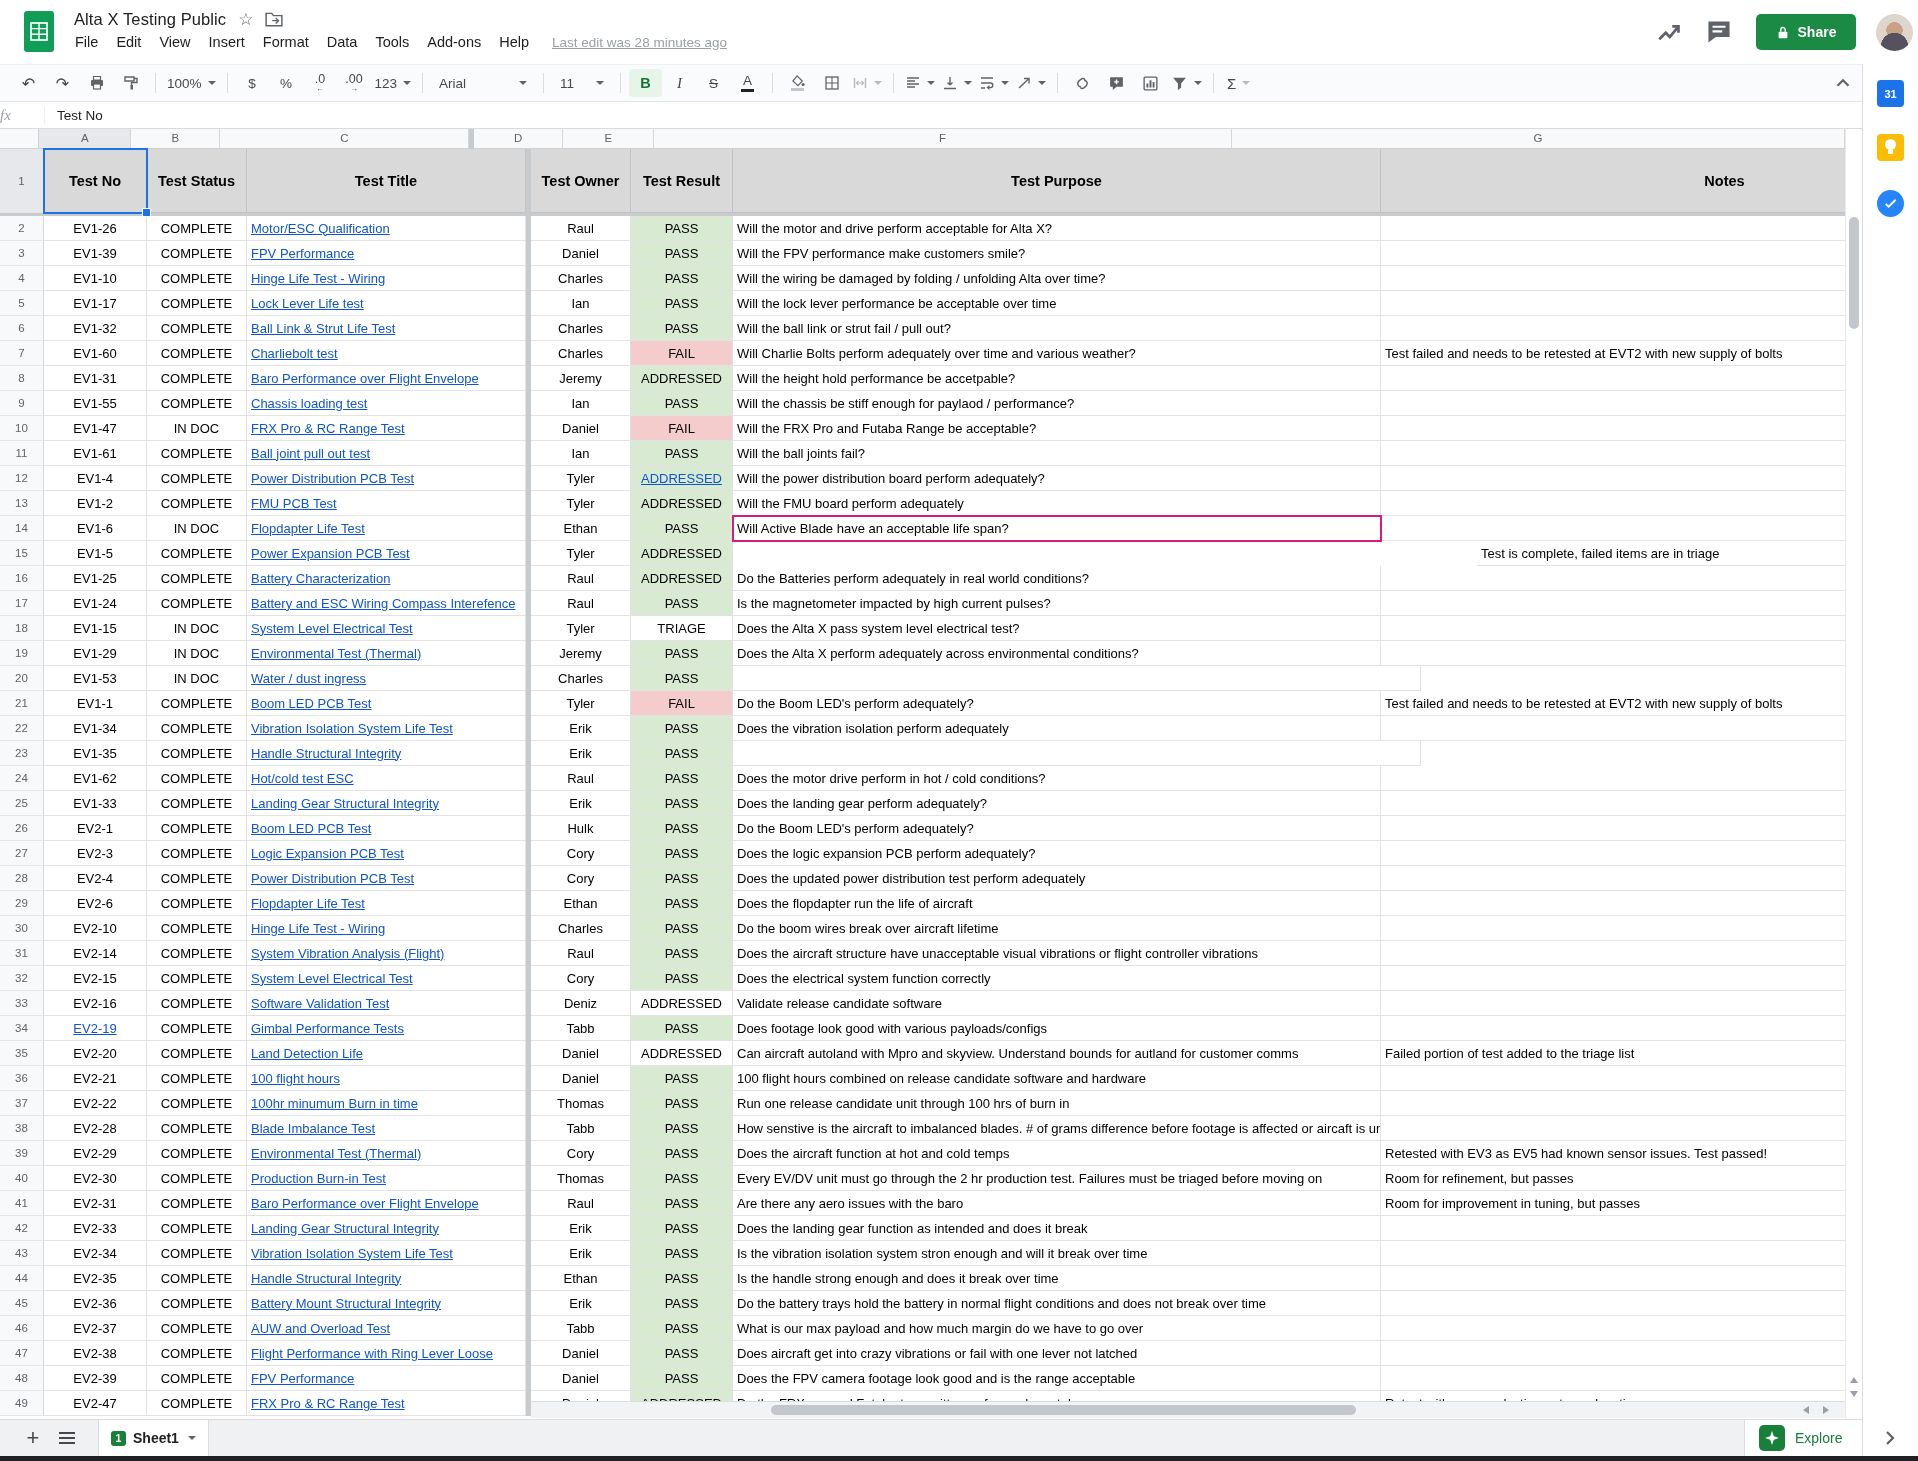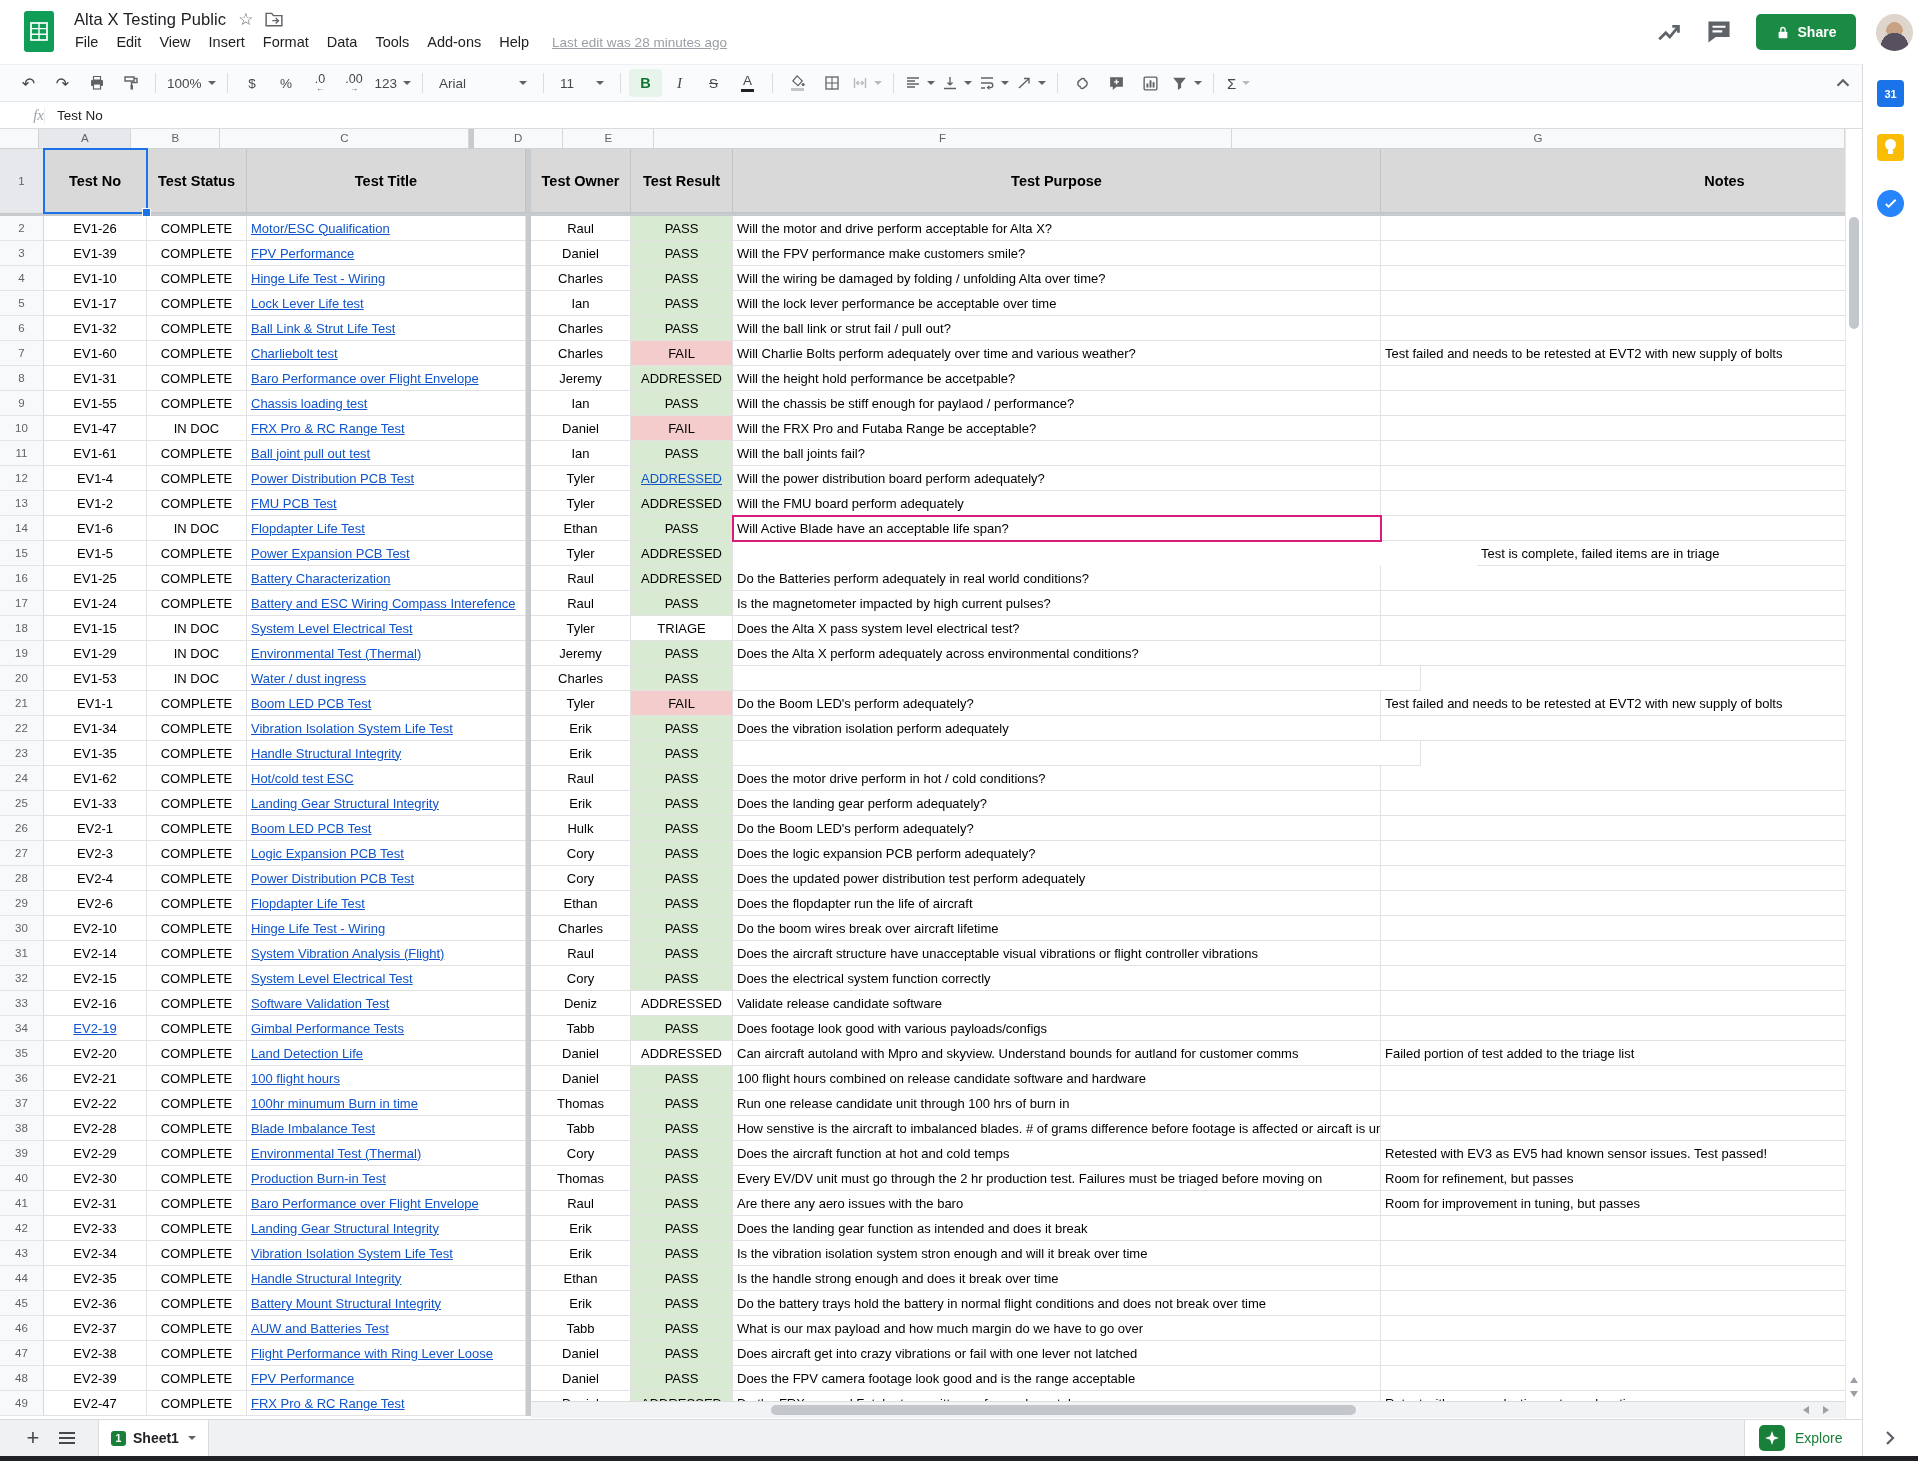--- a/index.html
+++ b/index.html
@@ -47,21 +47,21 @@
   .fill-wrap .bar{width:13px;height:3.5px;background:#c2c6ca;margin-top:1px;}
   .numfmt{display:flex;flex-direction:column;align-items:center;line-height:1;font-size:12.5px;}
   .numfmt .arr{font-size:8px;color:#45494d;margin-top:-1px;}
   #font-btn{width:88px;justify-content:space-between;padding:0 8px;}
   #size-btn{width:44px;justify-content:space-between;padding:0 8px;}
   #collapse-btn{position:absolute;left:1832px;top:72px;width:22px;height:22px;}
 
   
   #fxbar{position:absolute;left:0;top:102px;width:1862px;height:27px;background:#fff;
     border-bottom:1px solid #d9dbdd;display:flex;align-items:center;box-sizing:border-box;}
-  #fx-label{width:44px;text-align:right;font-style:italic;color:#9aa0a6;
+  #fx-label{width:44px;text-align:left;font-style:italic;color:#9aa0a6;
     font-family:"Liberation Serif",serif;font-size:15px;}
   #fx-sep{width:1px;height:17px;background:#eceef0;}
   #fx-value{padding-left:12px;font-size:13.5px;color:#202124;}
 
   
   #grid-area{position:absolute;left:0;top:129px;width:1862px;height:1290px;background:#fff;overflow:hidden;}
   #sheet-cols{display:flex;width:1845px;height:20px;}
   .colh{box-sizing:border-box;height:20px;background:#f8f9fa;border-right:1px solid #d5d7da;
     border-bottom:1px solid #cfd2d5;color:#5f6368;font-size:11.5px;text-align:center;line-height:19px;}
   .colh.hl{background:#e6e8eb;}
@@ -1503,21 +1503,21 @@
         </div>
         <div class="row">
           <div class="gut">46</div>
           <div class="cell center" style="width: 103px;">
             <span>EV2-37</span>
           </div>
           <div class="cell center" style="width: 100px;">
             <span>COMPLETE</span>
           </div>
           <div class="cell" style="width: 279px;">
-            <span class="link">AUW and Batteries Test</span>
+            <span class="link">AUW and Overload Test</span>
           </div>
           <div class="fdivV"></div>
           <div class="cell center" style="width: 100px;">
             <span>Tabb</span>
           </div>
           <div class="cell center bg-green" style="width: 102px;">
             <span>PASS</span>
           </div>
           <div class="cell" style="width: 648px;">
             <span>What is our max payload and how much margin do we have to go over</span>

